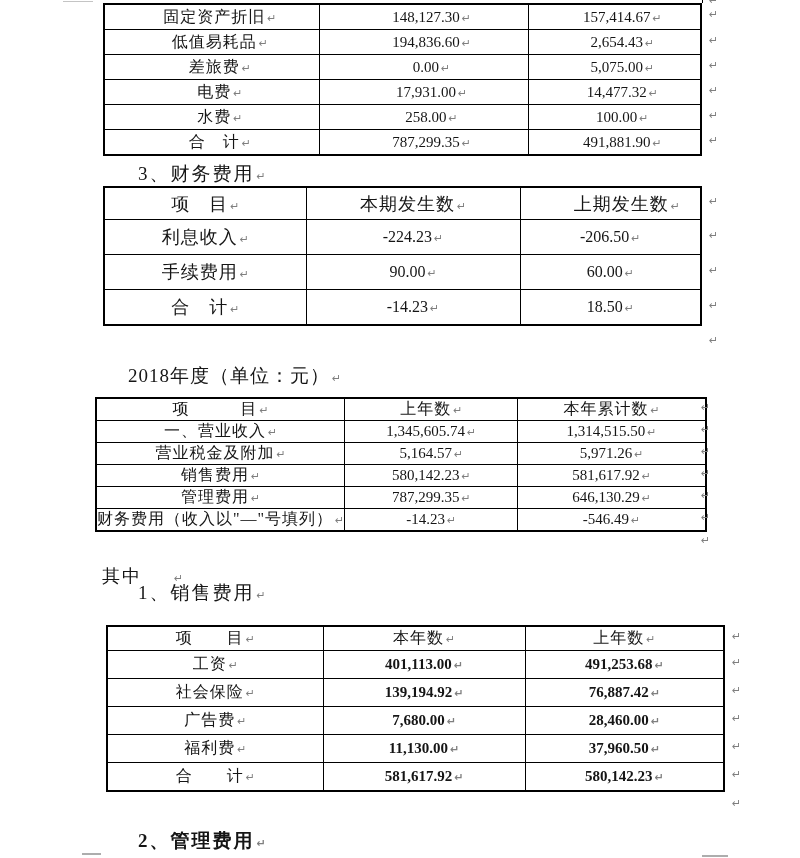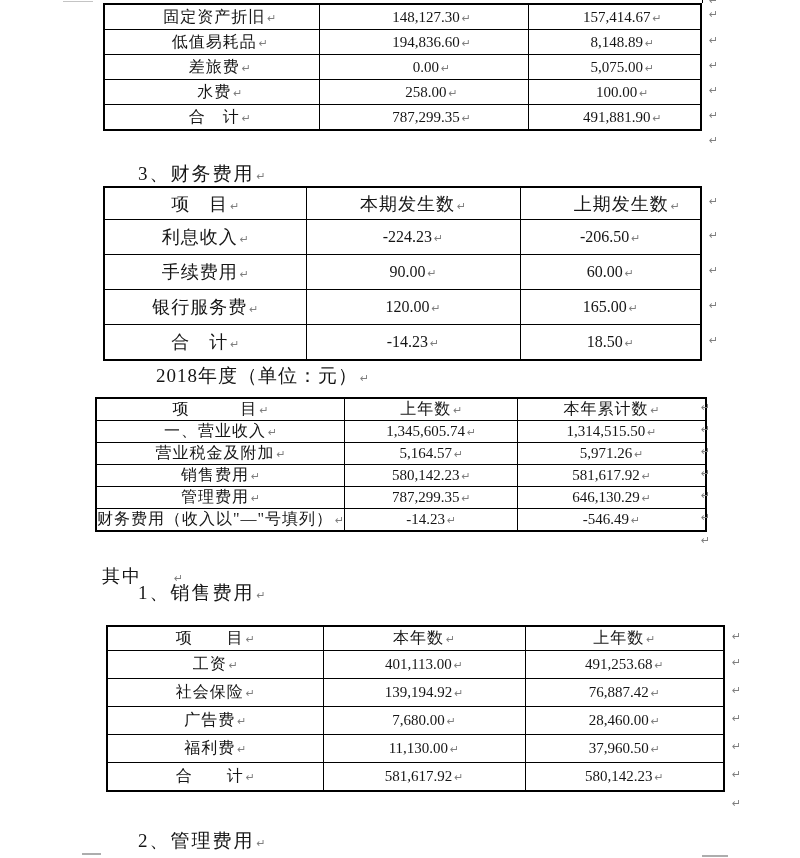--- a/index.html
+++ b/index.html
@@ -29,29 +29,29 @@
   #t2 td{height:34px;font-size:18px;}
   #t2 td.num{font-size:16px;}
   #t2 th:nth-child(3){text-align:right;padding-right:20px;}
   
   #t3 th,#t3 td{height:21px;font-size:16px;}
   #t3 td.num{font-size:15px;}
   #t3 tbody tr:nth-child(6) td:first-child{font-size:15px;letter-spacing:0;}
   
   #t4 th{height:23px;font-size:16px;}
   #t4 td{height:27px;font-size:16px;}
-  #t4 td.num{font-size:15px;}
+  #t4 td.num{font-size:15px;font-weight:bold;}
 
   .heading{position:absolute;font-size:19px;letter-spacing:2px;white-space:nowrap;}
   #h-fin{left:138px;top:161px;}
-  #h-2018{left:156px;top:363px;letter-spacing:1px;}
+  #h-2018{left:128px;top:363px;letter-spacing:1px;}
   #h-qz{left:102px;top:564px;font-size:18px;}
   #h-qz .pm{margin-left:32px;}
   #h-sales{left:138px;top:580px;}
-  #h-admin{left:138px;top:828px;}
+  #h-admin{left:138px;top:828px;font-weight:bold;}
 
   .mark{position:absolute;background:#adadad;}
   #mark-tl{left:63px;top:1px;width:30px;height:1px;background:#c4c4c4;}
   #mark-trline{left:702px;top:0;width:1px;height:3px;background:#000;}
   #mark-trpm{position:absolute;left:707px;top:-6px;}
   #mark-bl{left:82px;top:853px;width:19px;height:2px;}
   #mark-br{left:702px;top:855px;width:26px;height:2px;}
 </style>
 </head>
 <body>
@@ -71,26 +71,31 @@
         </colgroup>
         <tbody>
           <tr>
             <td><span class="cv">固定资产折旧</span><span class="pm">↵</span></td>
             <td class="num"><span class="cv">148,127.30</span><span class="pm">↵</span></td>
             <td class="num"><span class="cv">157,414.67</span><span class="pm">↵</span></td>
           </tr>
           <tr>
             <td><span class="cv">低值易耗品</span><span class="pm">↵</span></td>
             <td class="num"><span class="cv">194,836.60</span><span class="pm">↵</span></td>
-            <td class="num"><span class="cv">8,148.89</span><span class="pm">↵</span></td>
+            <td class="num"><span class="cv">2,654.43</span><span class="pm">↵</span></td>
           </tr>
           <tr>
             <td><span class="cv">差旅费</span><span class="pm">↵</span></td>
             <td class="num"><span class="cv">0.00</span><span class="pm">↵</span></td>
             <td class="num"><span class="cv">5,075.00</span><span class="pm">↵</span></td>
+          </tr>
+          <tr>
+            <td><span class="cv">电费</span><span class="pm">↵</span></td>
+            <td class="num"><span class="cv">17,931.00</span><span class="pm">↵</span></td>
+            <td class="num"><span class="cv">14,477.32</span><span class="pm">↵</span></td>
           </tr>
           <tr>
             <td><span class="cv">水费</span><span class="pm">↵</span></td>
             <td class="num"><span class="cv">258.00</span><span class="pm">↵</span></td>
             <td class="num"><span class="cv">100.00</span><span class="pm">↵</span></td>
           </tr>
           <tr>
             <td><span class="cv">合　计</span><span class="pm">↵</span></td>
             <td class="num"><span class="cv">787,299.35</span><span class="pm">↵</span></td>
             <td class="num"><span class="cv">491,881.90</span><span class="pm">↵</span></td>
@@ -126,25 +131,20 @@
         <tbody>
           <tr>
             <td><span class="cv">利息收入</span><span class="pm">↵</span></td>
             <td class="num"><span class="cv">-224.23</span><span class="pm">↵</span></td>
             <td class="num"><span class="cv">-206.50</span><span class="pm">↵</span></td>
           </tr>
           <tr>
             <td><span class="cv">手续费用</span><span class="pm">↵</span></td>
             <td class="num"><span class="cv">90.00</span><span class="pm">↵</span></td>
             <td class="num"><span class="cv">60.00</span><span class="pm">↵</span></td>
-          </tr>
-          <tr>
-            <td><span class="cv">银行服务费</span><span class="pm">↵</span></td>
-            <td class="num"><span class="cv">120.00</span><span class="pm">↵</span></td>
-            <td class="num"><span class="cv">165.00</span><span class="pm">↵</span></td>
           </tr>
           <tr>
             <td><span class="cv">合　计</span><span class="pm">↵</span></td>
             <td class="num"><span class="cv">-14.23</span><span class="pm">↵</span></td>
             <td class="num"><span class="cv">18.50</span><span class="pm">↵</span></td>
           </tr>
         </tbody>
       </table>
       <span class="pm rowend" style="left: 604px; top: 8.5px;">↵</span>
       <span class="pm rowend" style="left: 604px; top: 42.5px;">↵</span>

